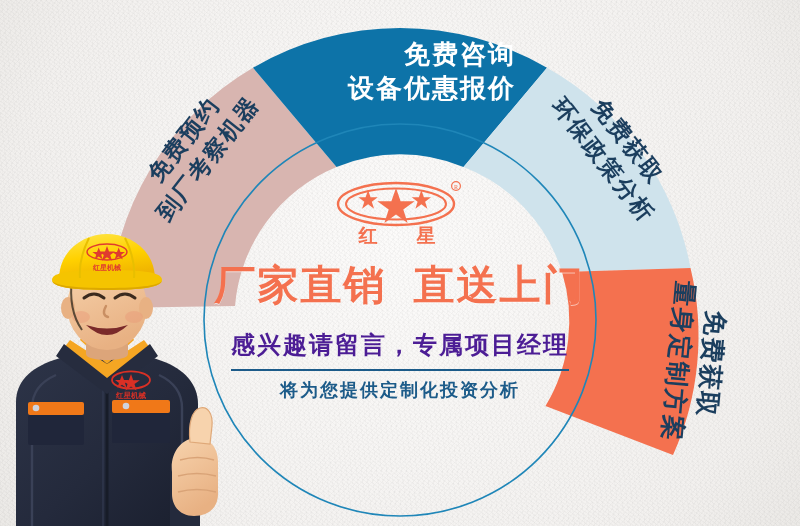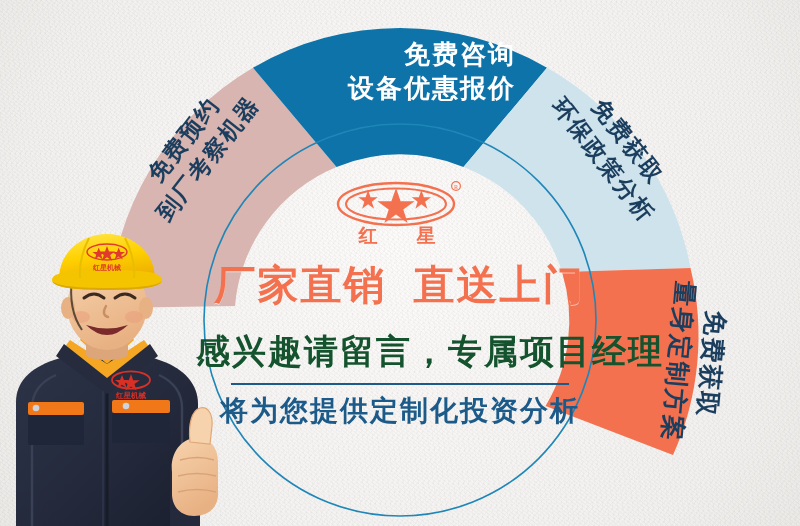--- a/index.html
+++ b/index.html
@@ -120,38 +120,38 @@
     font-size: 41px;
     font-weight: 700;
     letter-spacing: 2px;
     line-height: 1.05;
     margin-top: 14px;
     white-space: pre;
     text-shadow: 0 1px 0 rgba(255,255,255,0.55);
   }
 
   .sub1 {
-    color: #14532d;
-    font-size: 34px;
+    color: #4c1d95;
+    font-size: 24px;
     font-weight: 700;
     letter-spacing: 2px;
     margin-top: 22px;
     white-space: pre;
   }
 
   .divider {
     width: 338px;
     height: 2px;
     background: #1c5b89;
     margin: 8px auto 7px auto;
   }
 
   .sub2 {
     color: #1c5b89;
-    font-size: 28px;
+    font-size: 18px;
     font-weight: 700;
     letter-spacing: 2px;
     white-space: pre;
   }
 
   
   .worker {
     position: absolute;
     left: -6px;
     top: 232px;

